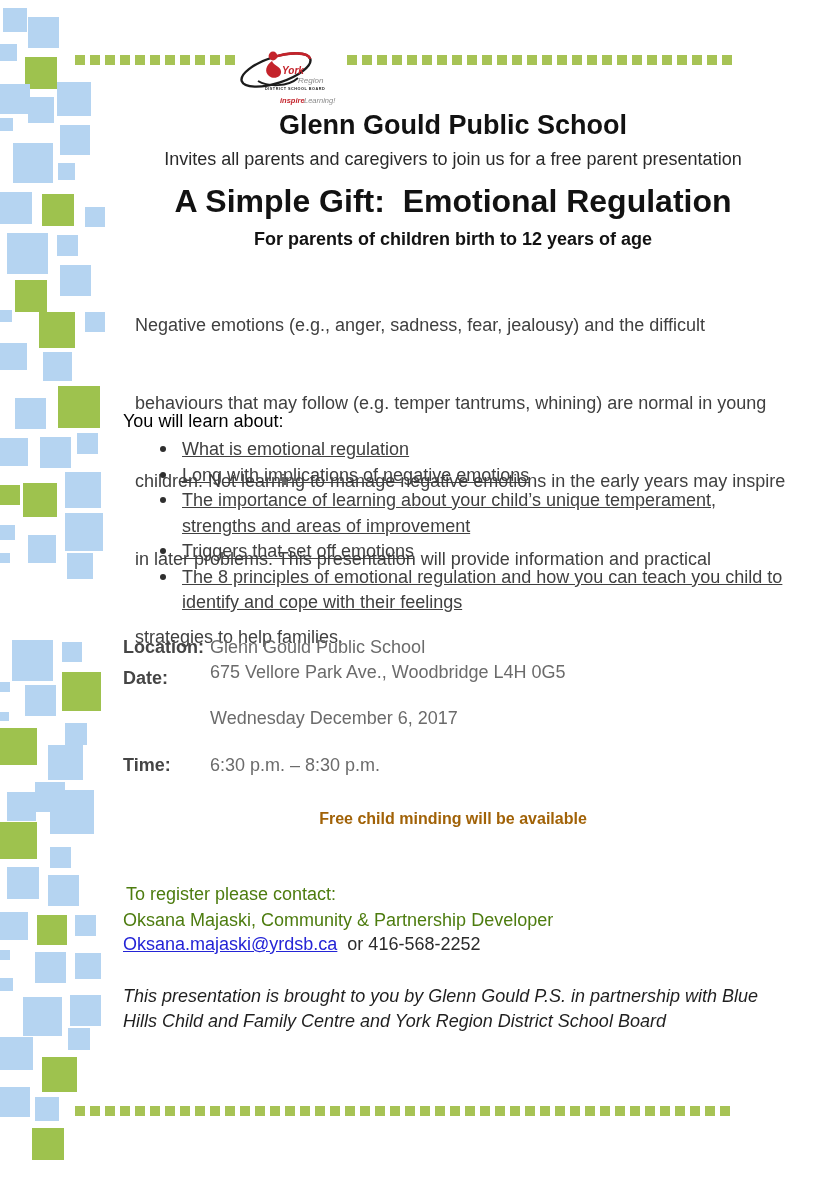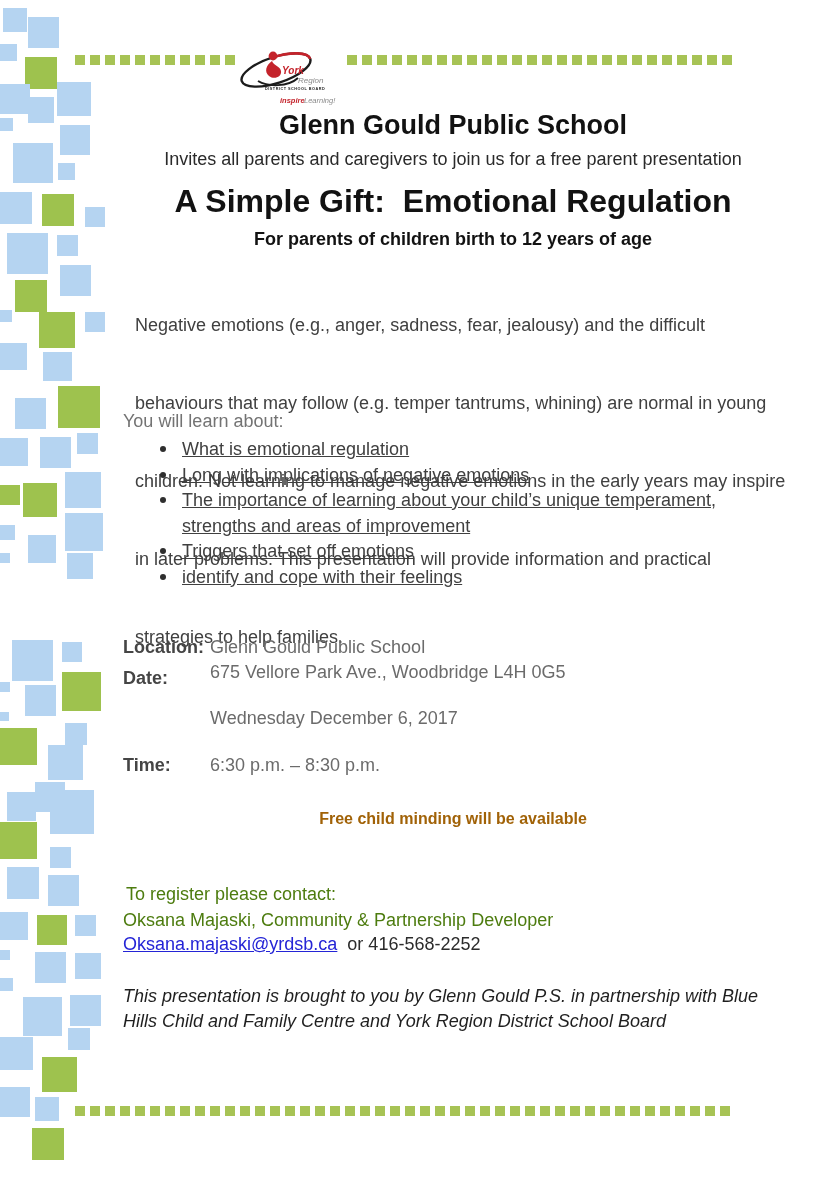--- a/index.html
+++ b/index.html
@@ -15,21 +15,21 @@
   .dash-row .dash{width:10px;height:10px;background:#a7c355;}
   
   .abs{position:absolute;white-space:pre;}
   .centered{left:123px;width:660px;text-align:center;}
   .title{top:110px;font-size:27px;font-weight:bold;color:#121212;}
   .invite{top:149px;font-size:18px;color:#2a2a2a;}
   .gift{top:183px;font-size:32px;font-weight:bold;color:#121212;}
   .audience{top:229px;font-size:18px;font-weight:bold;color:#121212;}
   .intro{left:123px;top:260px;font-size:18px;color:#404040;line-height:26px;}
   .intro div{white-space:pre;margin-left:12px;}
-  .learn-head{left:123px;top:411px;font-size:18px;color:#737373;}
+  .learn-head{left:123px;top:411px;font-size:18px;color:#000000;}
   .bullets{position:absolute;left:160px;top:437px;margin:0;padding:0;list-style:none;
            font-size:18px;color:#404040;line-height:25.5px;}
   .bullets li{position:relative;padding-left:22px;}
   .bullets li .dot{position:absolute;left:0;top:9px;width:6px;height:6px;border-radius:50%;background:#2e2e2e;}
   .bullets div{white-space:pre;text-decoration:underline;}
   .bullets div:empty{display:none;}
   .detail-label{left:123px;font-size:18px;font-weight:bold;color:#454545;}
   .detail-value{left:210px;font-size:18px;color:#6b6b6b;}
   .minding{top:810px;font-size:16px;font-weight:bold;color:#a16207;}
   .contact{font-size:18px;color:#4d7c0f;left:126px;}
@@ -245,20 +245,21 @@
         <span class="dot"></span>
       <div>The importance of learning about your child’s unique temperament,</div>
       <div>strengths and areas of improvement</div>
       </li>
     <li>
         <span class="dot"></span>
       <div>Triggers that set off emotions</div>
       </li>
     <li>
         <span class="dot"></span>
+      <div>The 8 principles of emotional regulation and how you can teach you child to</div>
       <div>identify and cope with their feelings</div>
       </li>
   </ul>
 
   <div class="abs detail-label" style="top:637px;">Location:</div>
   <div class="abs detail-value" style="top:637px;">Glenn Gould Public School</div>
   <div class="abs detail-value" style="top:662px;">675 Vellore Park Ave., Woodbridge L4H 0G5</div>
 
   <div class="abs detail-label" style="top:668px;">Date:</div>
   <div class="abs detail-value" style="top:708px;">Wednesday December 6, 2017</div>

